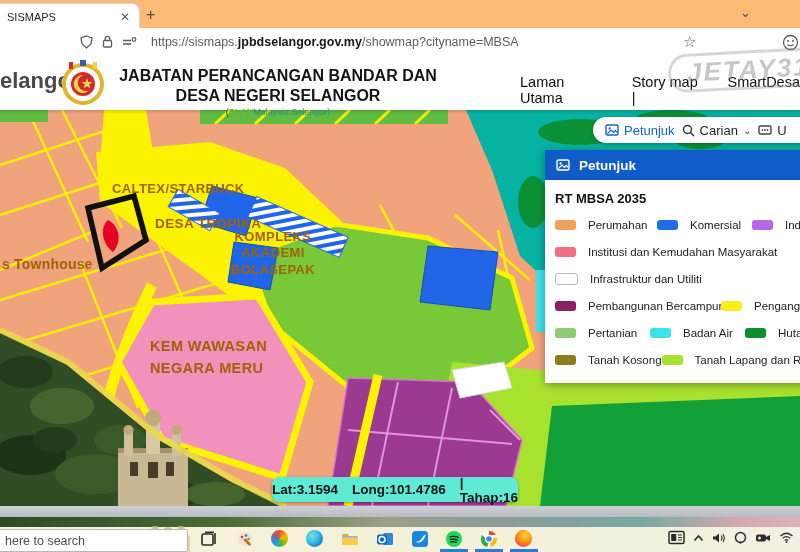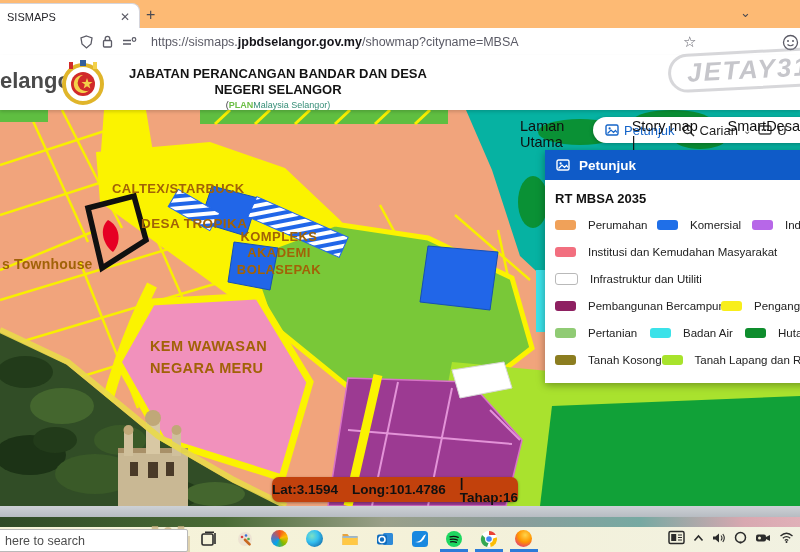--- a/index.html
+++ b/index.html
@@ -23,39 +23,39 @@
   .urltext b{color:#15141a;}
   .star{left:683px;top:33px;font-size:15px;color:#5b5b66;}
   .ext{left:782px;top:34px;}
 
   
   .hdr{left:0;top:55px;width:800px;height:55px;background:#fff;
        box-shadow:0 2px 3px rgba(0,0,0,.15);z-index:5;}
   .hdr-logo-word{left:0;top:68px;font-size:22px;font-weight:bold;color:#4a4a4a;z-index:6;}
   .crest{left:60px;top:60px;z-index:6;}
   .hdr-titleblock{left:113px;top:66px;width:330px;text-align:center;z-index:6;}
-  .hdr-title{font-size:13px;font-weight:bold;color:#141414;line-height:1.25;}
+  .hdr-title{font-size:16px;font-weight:bold;color:#141414;line-height:1.25;}
   .hdr-sub{font-size:9px;margin-top:1px;color:#333;}
   .hdr-sub .plan{color:#6cbe45;font-weight:bold;}
   .hdr-sub .rest{color:#368e77;}
-  .nav{left:520px;top:74px;display:flex;gap:28px;z-index:6;margin-top:44px;}
+  .nav{left:520px;top:74px;display:flex;gap:28px;z-index:6;}
   .nav span{font-size:14.5px;color:#0f0f0f;}
   .watermark{left:668px;top:50px;z-index:9;transform:rotate(-3deg);
              border:3px solid rgba(150,150,158,.38);border-radius:30px;
              padding:1px 16px;pointer-events:none;}
   .watermark span{font-size:26px;font-style:italic;font-weight:900;letter-spacing:2px;
              color:rgba(120,120,132,.42);}
 
   
   .mapwrap{left:0;top:110px;width:800px;height:396px;z-index:1;}
   .maplabel{position:absolute;font-weight:bold;color:#a16207;z-index:3;
             letter-spacing:.4px;white-space:pre-line;}
   .lbl-caltex{left:112px;top:181px;font-size:13px;}
-  .lbl-desa{left:141px;top:216px;font-size:13.5px;}
-  .lbl-kompleks{left:218px;top:229px;width:122px;text-align:center;font-size:13px;line-height:1.25;}
+  .lbl-desa{left:155px;top:216px;font-size:13.5px;}
+  .lbl-kompleks{left:212px;top:229px;width:122px;text-align:center;font-size:13px;line-height:1.25;}
   .lbl-town{left:2px;top:256px;font-size:14px;letter-spacing:.2px;}
   .lbl-kem{left:150px;top:336px;font-size:14.5px;line-height:1.5;}
 
   
   .mtoolbar{left:593px;top:117px;width:207px;height:26px;background:#fff;
             border-radius:13px 0 0 13px;box-shadow:0 1px 4px rgba(0,0,0,.3);
             display:flex;align-items:center;gap:7px;padding-left:12px;z-index:4;}
   .mtool{display:flex;align-items:center;gap:5px;font-size:13px;color:#1f1f1f;}
   .mtool.blue{color:#1464c8;}
   .chev{font-size:10px;color:#555;}
@@ -67,21 +67,21 @@
              gap:9px;padding-left:11px;font-size:13.5px;font-weight:bold;}
   .legend-bd{padding:11px 0 14px 10px;}
   .legend-title{font-size:13px;font-weight:bold;color:#111;margin-bottom:10px;}
   .lrow{display:flex;align-items:center;height:18px;margin-bottom:9px;}
   .litem{display:flex;align-items:center;}
   .sw{width:21px;height:10px;border-radius:3px;margin-right:12px;flex:0 0 auto;}
   .sw.outline{border:1px solid #b9b9b9;}
   .llbl{font-size:11.5px;color:#222;white-space:nowrap;}
 
   
-  .statusbar{left:272px;top:477px;width:246px;height:25px;background:#c2410c;
+  .statusbar{left:272px;top:477px;width:246px;height:25px;background:#5eead4;
              border-radius:7px;box-shadow:0 1px 3px rgba(0,0,0,.35);z-index:4;
              display:flex;align-items:center;justify-content:center;gap:14px;
              font-size:13.5px;font-weight:bold;color:#111;}
 
   
   .winedge{left:0;top:506px;width:800px;height:11px;background:linear-gradient(#cdd1d6,#b7bcc2);}
   .wallpaper{left:0;top:517px;width:800px;height:10px;
     background:linear-gradient(90deg,#2f4a26 0%,#4a6b35 28%,#9aa089 48%,#8c9c9a 63%,#77a9a2 80%,#d8a8b0 93%,#e0b0b8 100%);}
   .taskbar{left:0;top:527px;width:800px;height:25px;
     background:linear-gradient(90deg,rgba(246,243,216,.96),rgba(243,240,214,.93) 55%,rgba(240,240,222,.9));

